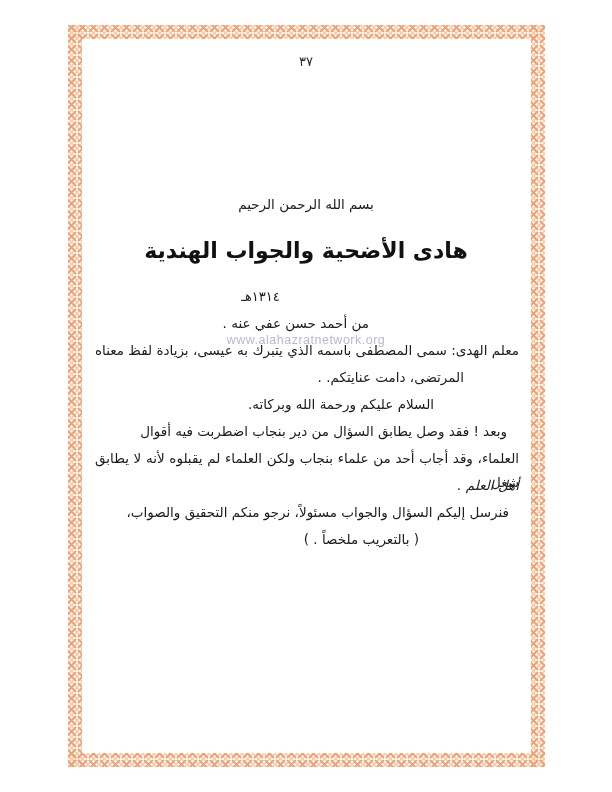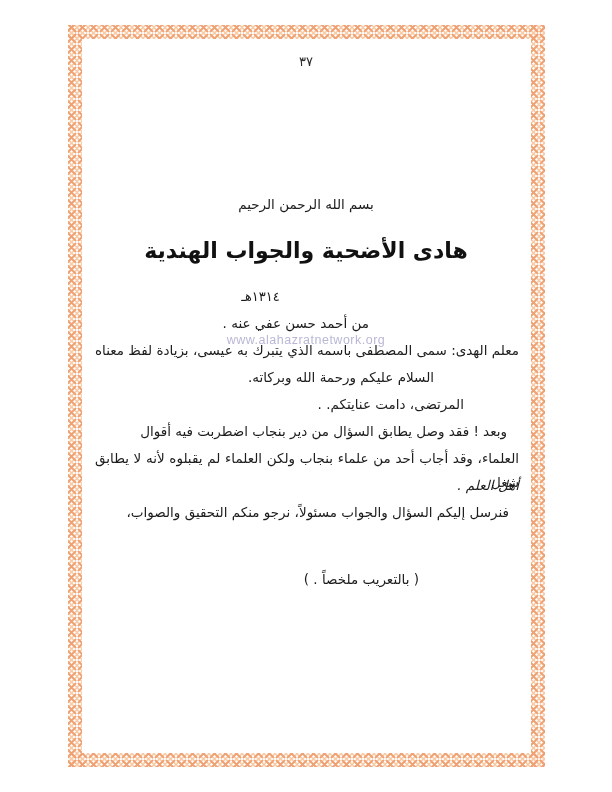--- a/index.html
+++ b/index.html
@@ -88,22 +88,22 @@
 
   <div class="doc-title" dir="rtl">هادى الأضحية والجواب الهندية</div>
 
   <div class="hijri" dir="rtl">١٣١٤هـ</div>
 
   <div class="watermark">www.alahazratnetwork.org</div>
 
   <div class="body-block" id="body-lines">
       <div class="body-line" dir="rtl" style="padding-right: 150px;">من أحمد حسن عفي عنه .</div>
       <div class="body-line stretch" dir="rtl" style="padding-right: 0px;">معلم الهدى: سمى المصطفى باسمه الذي يتبرك به عيسى، بزيادة لفظ معناه</div>
+      <div class="body-line" dir="rtl" style="padding-right: 55px;">المرتضى، دامت عنايتكم. .</div>
       <div class="body-line" dir="rtl" style="padding-right: 85px;">السلام عليكم ورحمة الله وبركاته.</div>
-      <div class="body-line" dir="rtl" style="padding-right: 55px;">المرتضى، دامت عنايتكم. .</div>
       <div class="body-line" dir="rtl" style="padding-right: 12px;">وبعد ! فقد وصل يطابق السؤال من دير بنجاب اضطربت فيه أقوال</div>
       <div class="body-line stretch" dir="rtl" style="padding-right: 0px;">العلماء، وقد أجاب أحد من علماء بنجاب ولكن العلماء لم يقبلوه لأنه لا يطابق شغل</div>
       <div class="body-line left" dir="rtl" style="padding-right: 0px;">أهل العلم .</div>
       <div class="body-line" dir="rtl" style="padding-right: 10px;">فنرسل إليكم السؤال والجواب مسئولاً، نرجو منكم التحقيق والصواب،</div>
-      <div class="body-line" dir="rtl" style="padding-right: 100px; margin-top: 40px;">( بالتعريب ملخصاً . )</div>
+      <div class="body-line" dir="rtl" style="padding-right: 100px;">( بالتعريب ملخصاً . )</div>
     </div>
 
 </div>
 
 </body></html>

